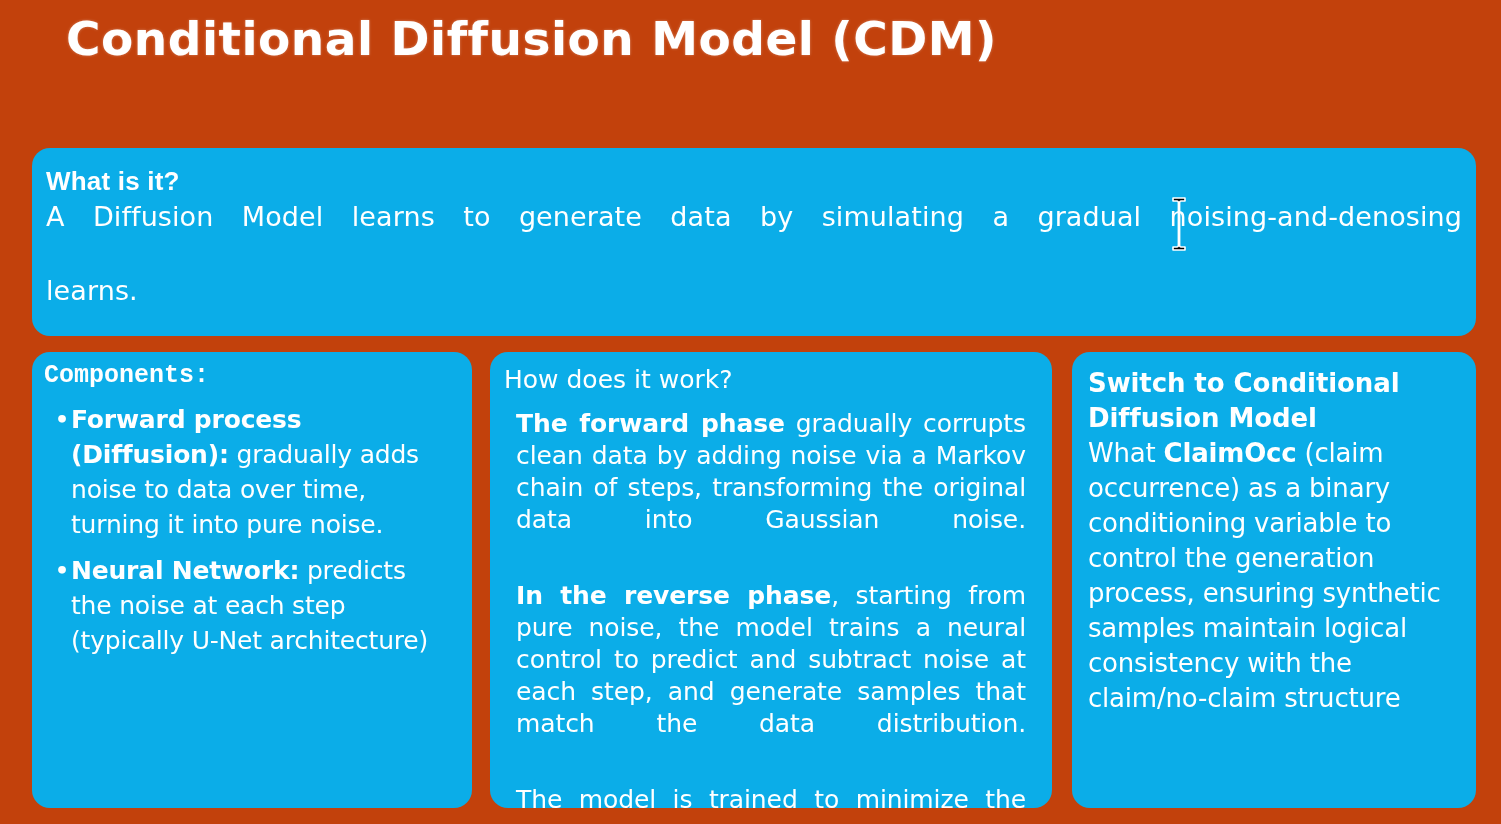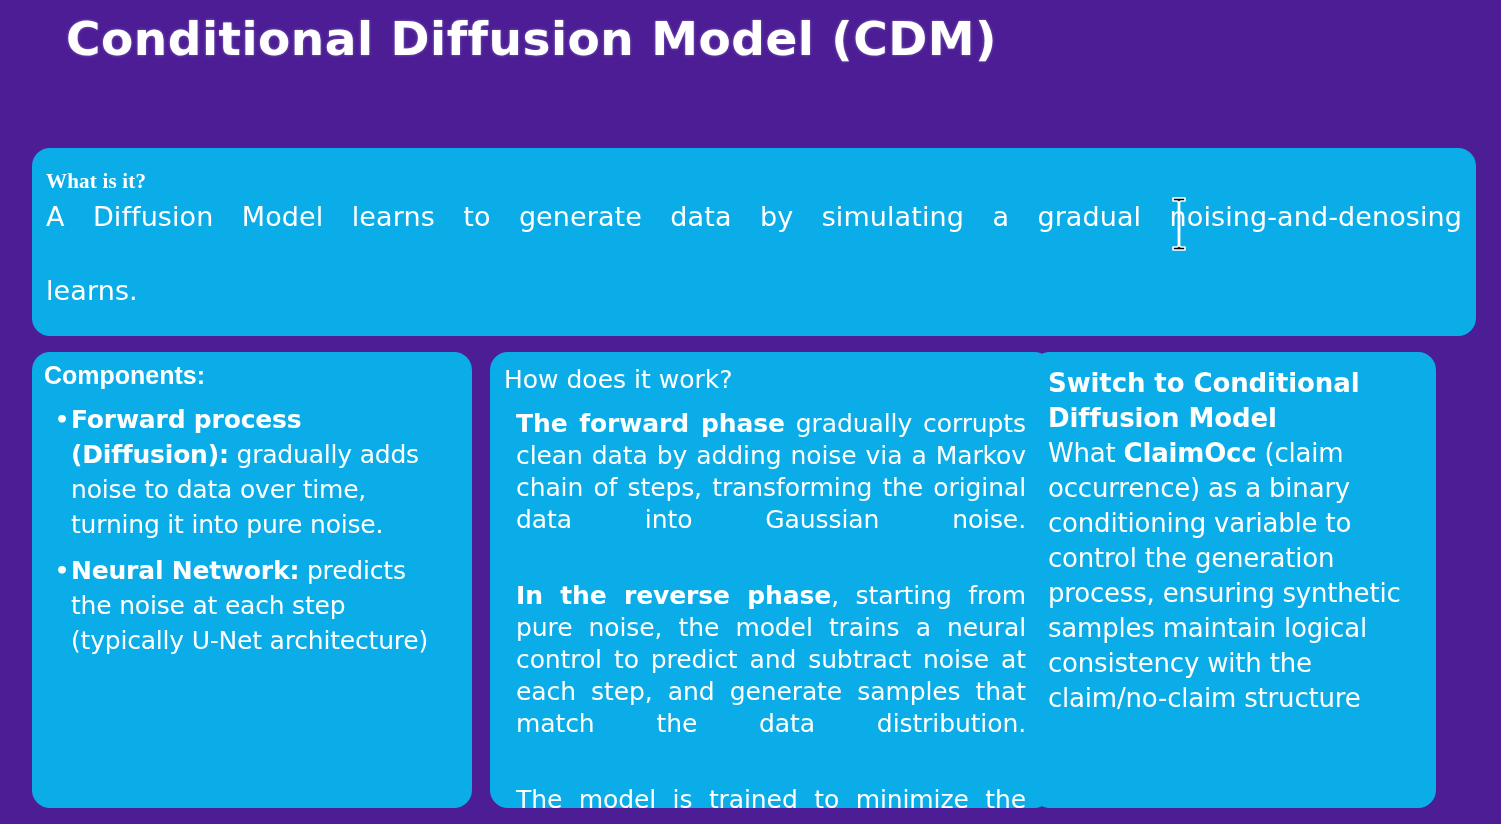--- a/index.html
+++ b/index.html
@@ -4,21 +4,21 @@
 <style>
   html, body {
     margin: 0;
     padding: 0;
     background: #000000;
   }
   #slide {
     position: relative;
     width: 1501px;
     height: 824px;
-    background: #4c1d95;
+    background: #c2410c;
     overflow: hidden;
     font-family: "Liberation Sans", sans-serif;
     -webkit-font-smoothing: antialiased;
   }
 
   
   #slide-title {
     position: absolute;
     left: 66px;
     top: 5px;
@@ -45,22 +45,22 @@
 
   
   #card-what {
     left: 32px;
     top: 148px;
     width: 1444px;
     height: 188px;
     padding: 16px 14px 10px 14px;
   }
   #card-what .head {
-    font-family: Liberation Serif, serif;
-    font-size: 21px;
+    font-family: Liberation Sans, sans-serif;
+    font-size: 26px;
     font-weight: bold;
     line-height: 34px;
     letter-spacing: 0.2px;
   }
   #card-what .body {
     font-family: "DejaVu Sans", sans-serif;
     font-size: 27px;
     line-height: 37px;
     text-align: justify;
     text-justify: inter-word;
@@ -82,30 +82,30 @@
     padding: 8px 12px 10px 12px;
   }
   #card-how {
     left: 490px;
     top: 352px;
     width: 562px;
     height: 456px;
     padding: 12px 14px 10px 14px;
   }
   #card-switch {
-    left: 1032px;
+    left: 1072px;
     top: 352px;
     width: 404px;
     height: 456px;
     padding: 14px 12px 10px 16px;
   }
 
   
   #card-components .head {
-    font-family: Liberation Sans, sans-serif;
+    font-family: Liberation Mono, monospace;
     font-size: 25px;
     font-weight: bold;
     line-height: 31px;
     letter-spacing: 0px;
   }
   #card-components ul {
     margin: 0;
     padding: 0;
     list-style: none;
   }

